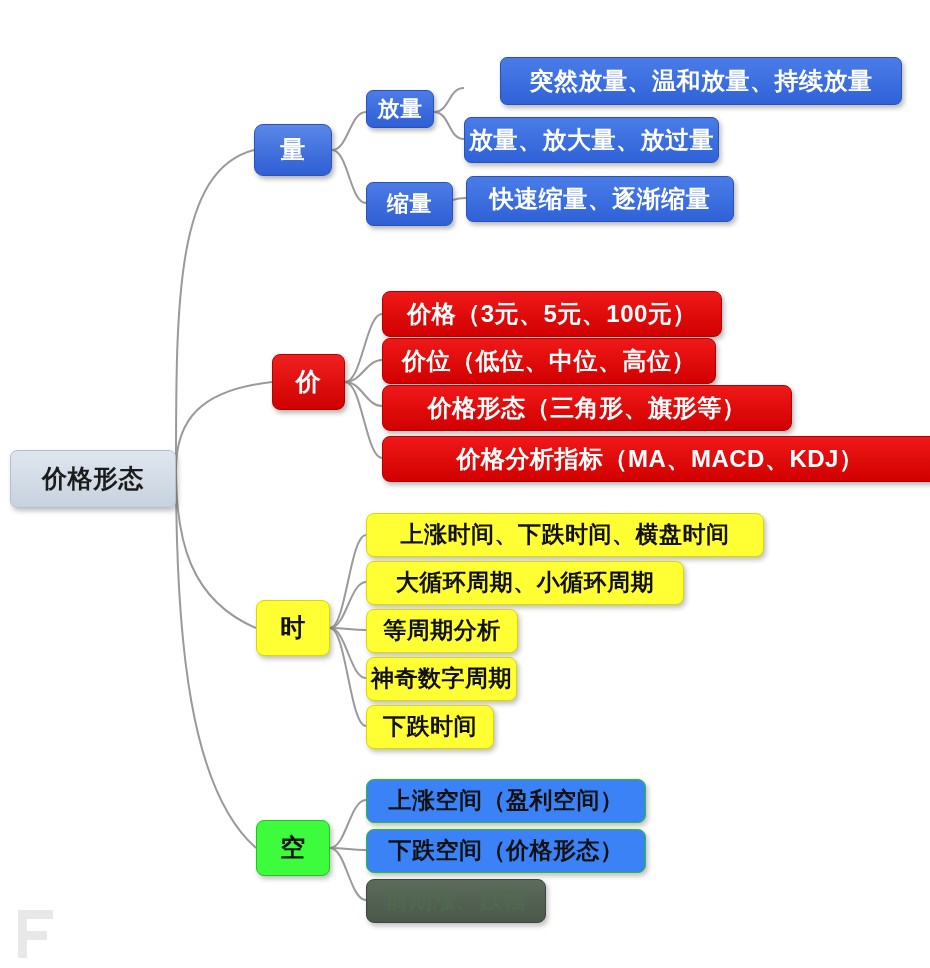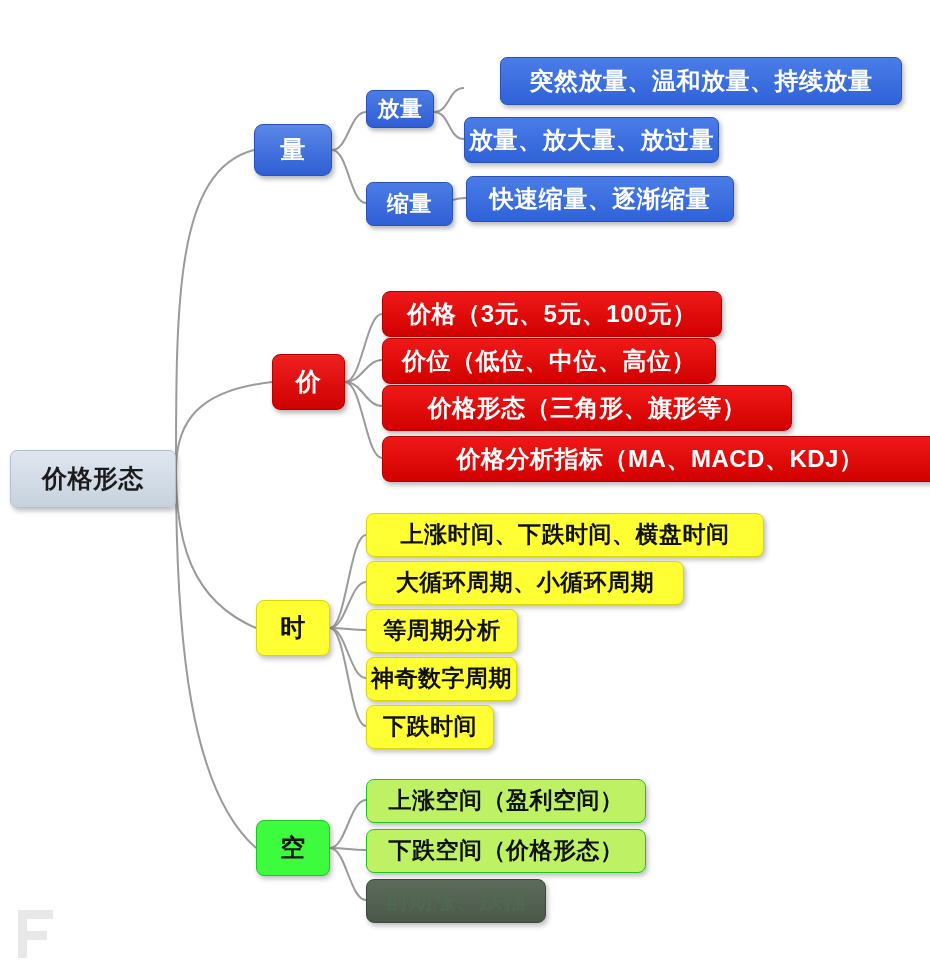--- a/index.html
+++ b/index.html
@@ -119,21 +119,21 @@
   
   .green-main {
     background: #3dfb3d;
     border: 1px solid #21c421;
     border-radius: 8px;
     color: #111111;
     font-size: 25px;
     box-shadow: 2px 3px 5px rgba(0,0,0,0.25);
   }
   .green-leaf {
-    background: #bef264;
+    background: #3b82f6;
     border: 1px solid #21c421;
     border-radius: 8px;
     color: #111111;
     font-size: 23px;
     padding: 0 10px;
     box-shadow: 2px 3px 5px rgba(0,0,0,0.25);
   }
   .green-leaf.masked {
     background: linear-gradient(#5c6b5c, #4a584a);
     border: 1px solid #3c483c;

